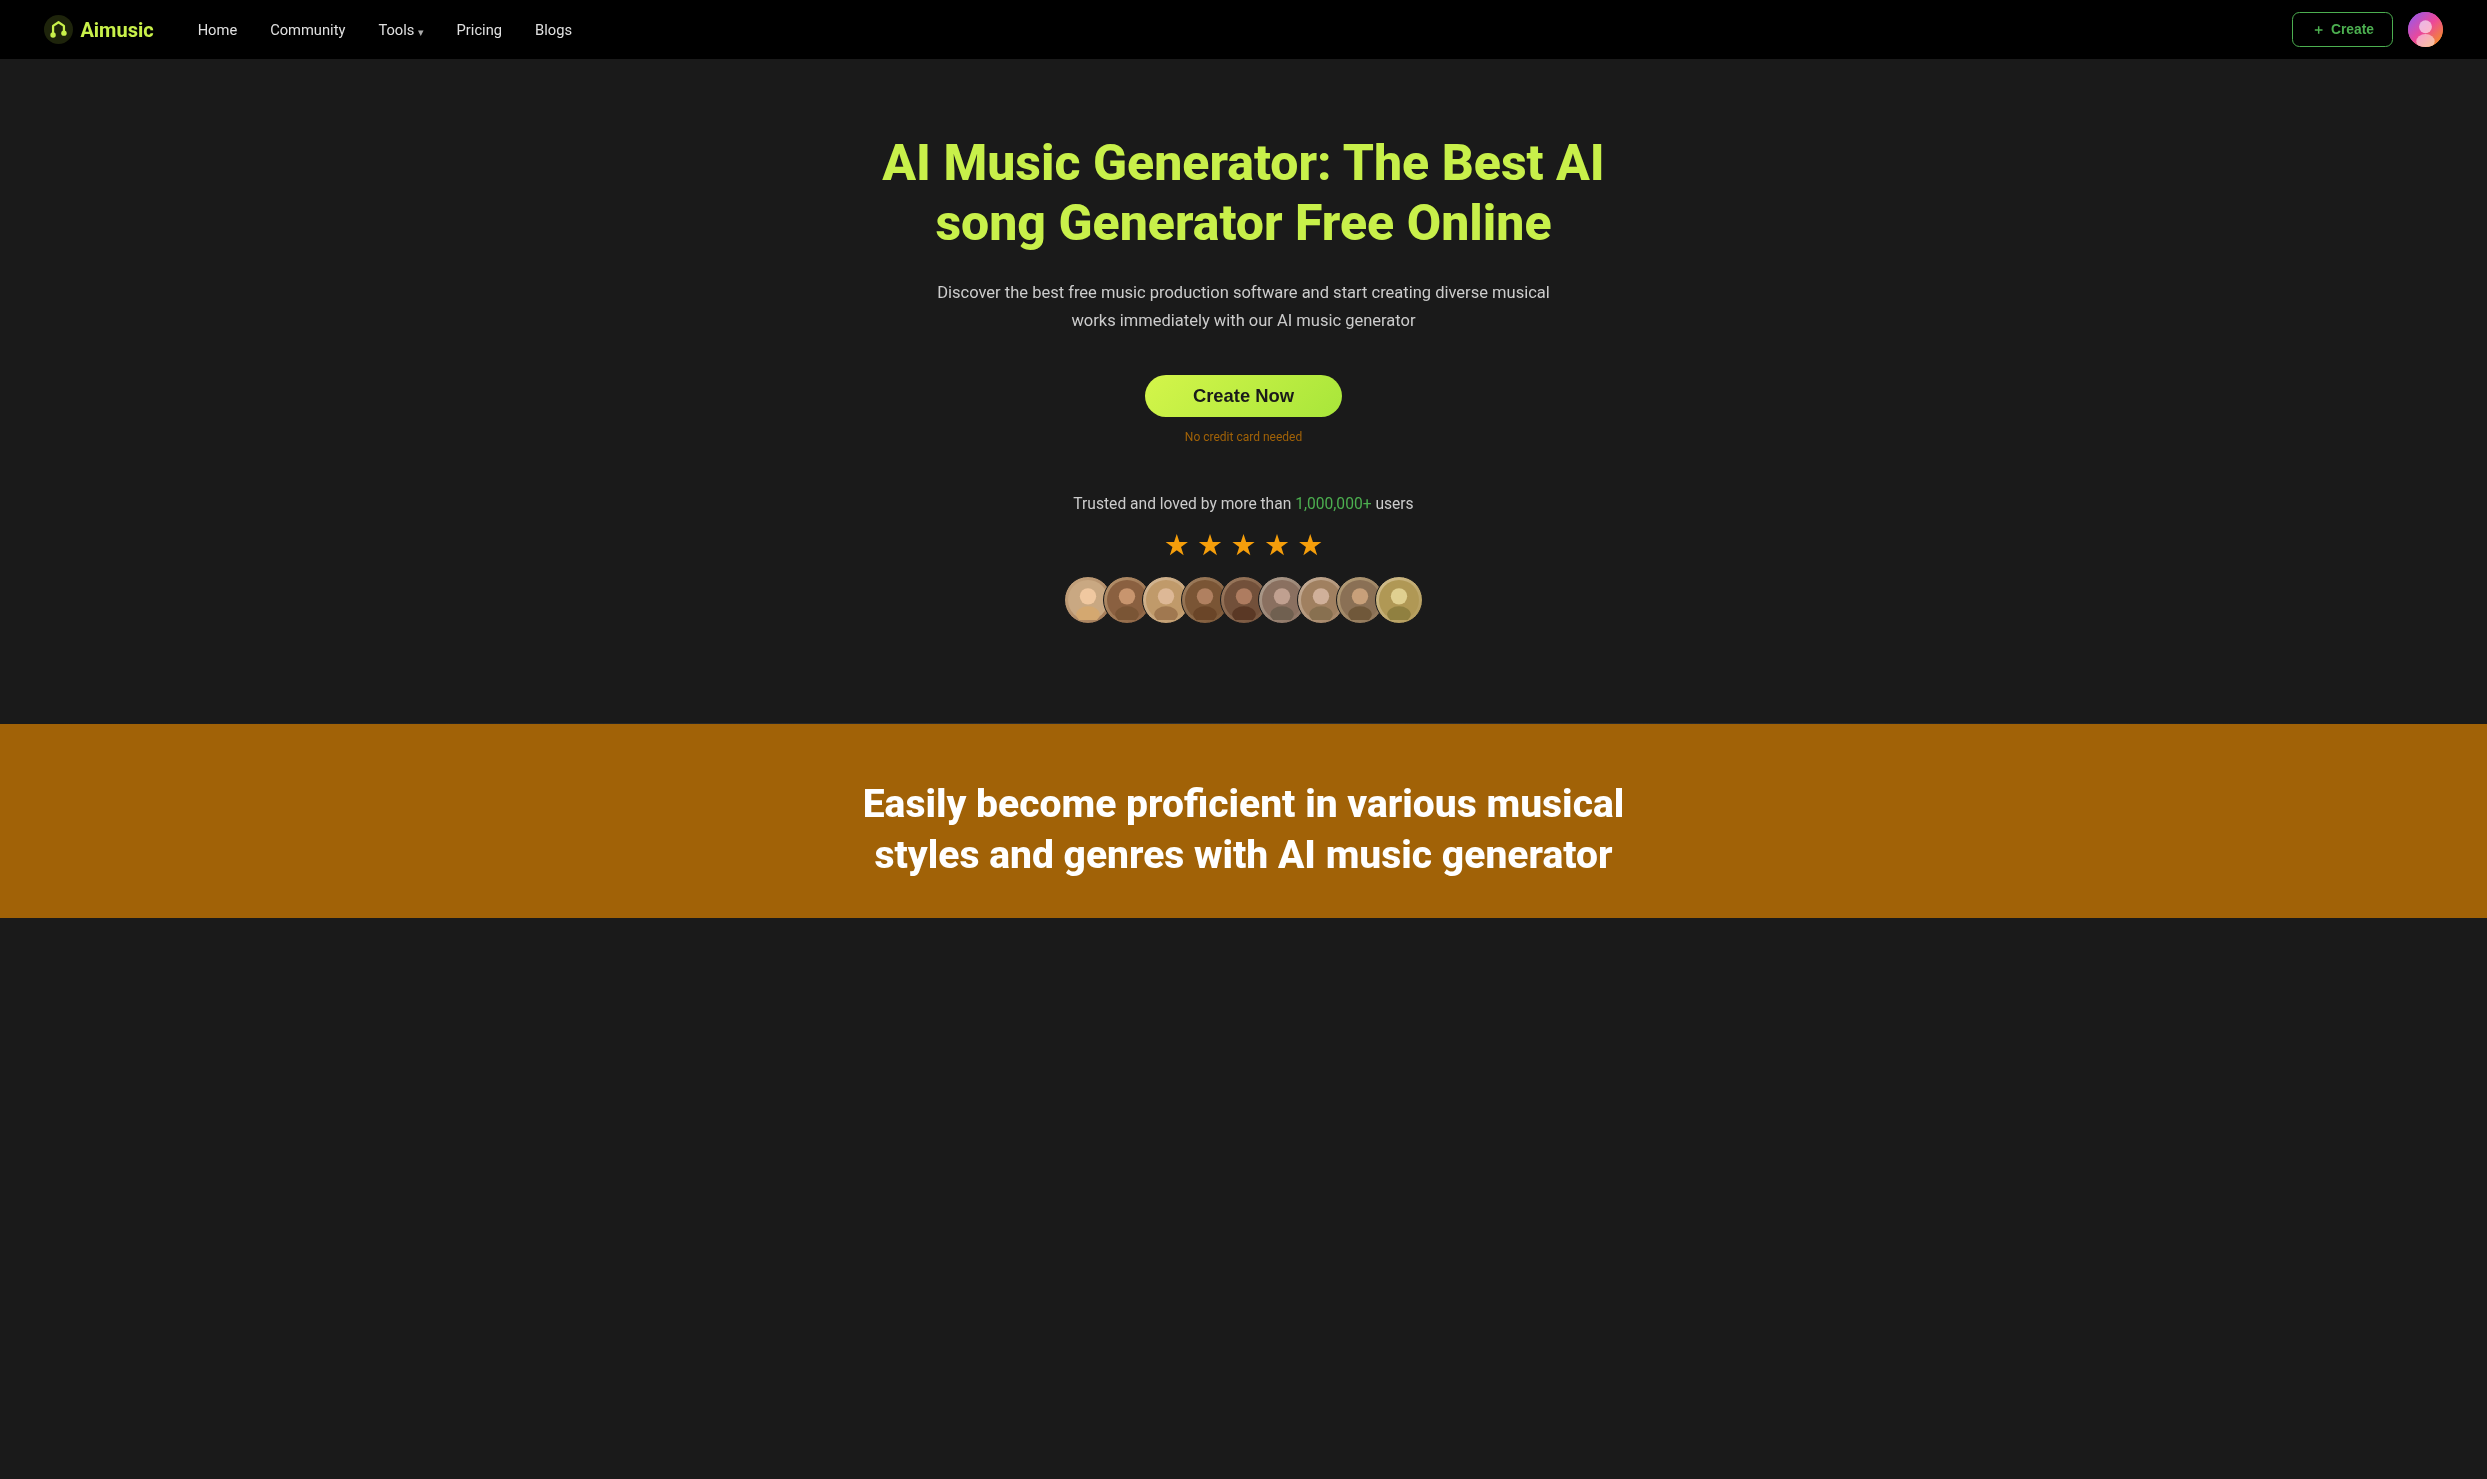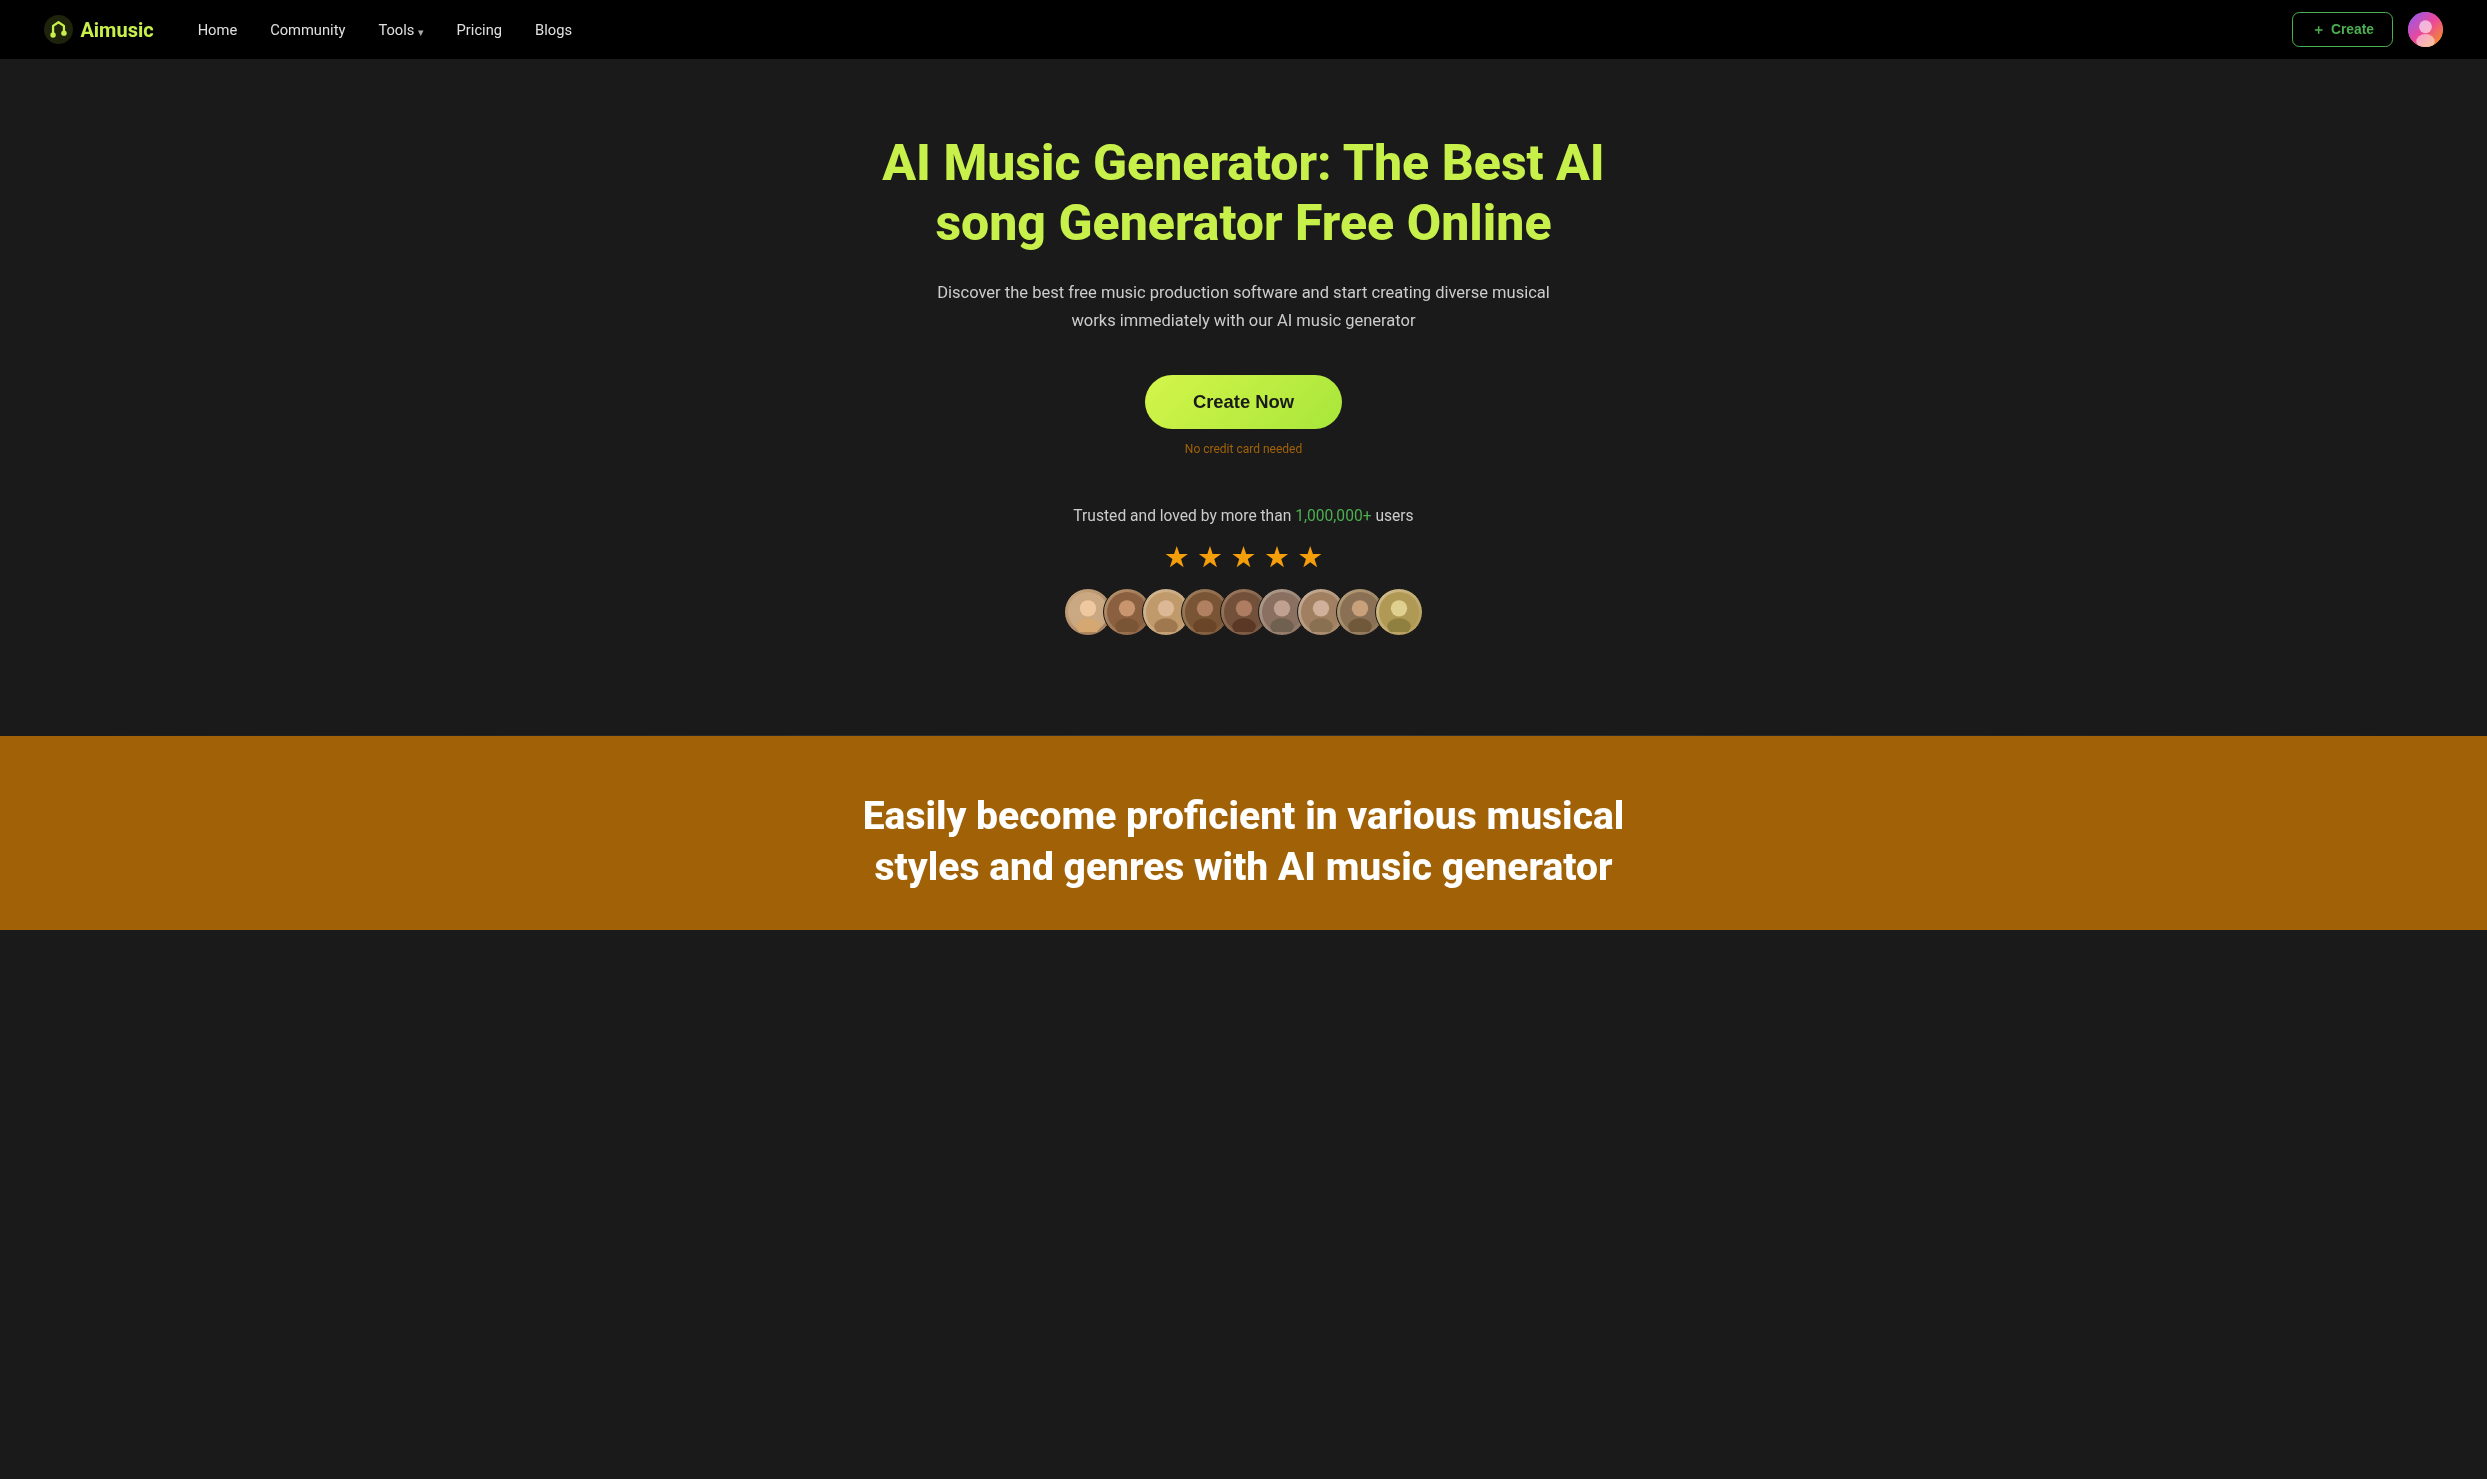--- a/index.html
+++ b/index.html
@@ -125,21 +125,21 @@
       color: #cccccc;
       line-height: 1.7;
       max-width: 625px;
       margin-bottom: 40px;
     }
 
     .create-now-btn {
       background: linear-gradient(135deg, #d4f54a, #a8e63a);
       color: #1a1a1a;
       border: none;
-      padding: 16px 48px;
+      padding: 10px 48px;
       border-radius: 46px;
       font-size: 18.4px;
       font-weight: 700;
       cursor: pointer;
       transition: transform 0.2s, box-shadow 0.2s;
       margin-bottom: 13px;
     }
 
     .no-credit {
       font-size: 12px;

